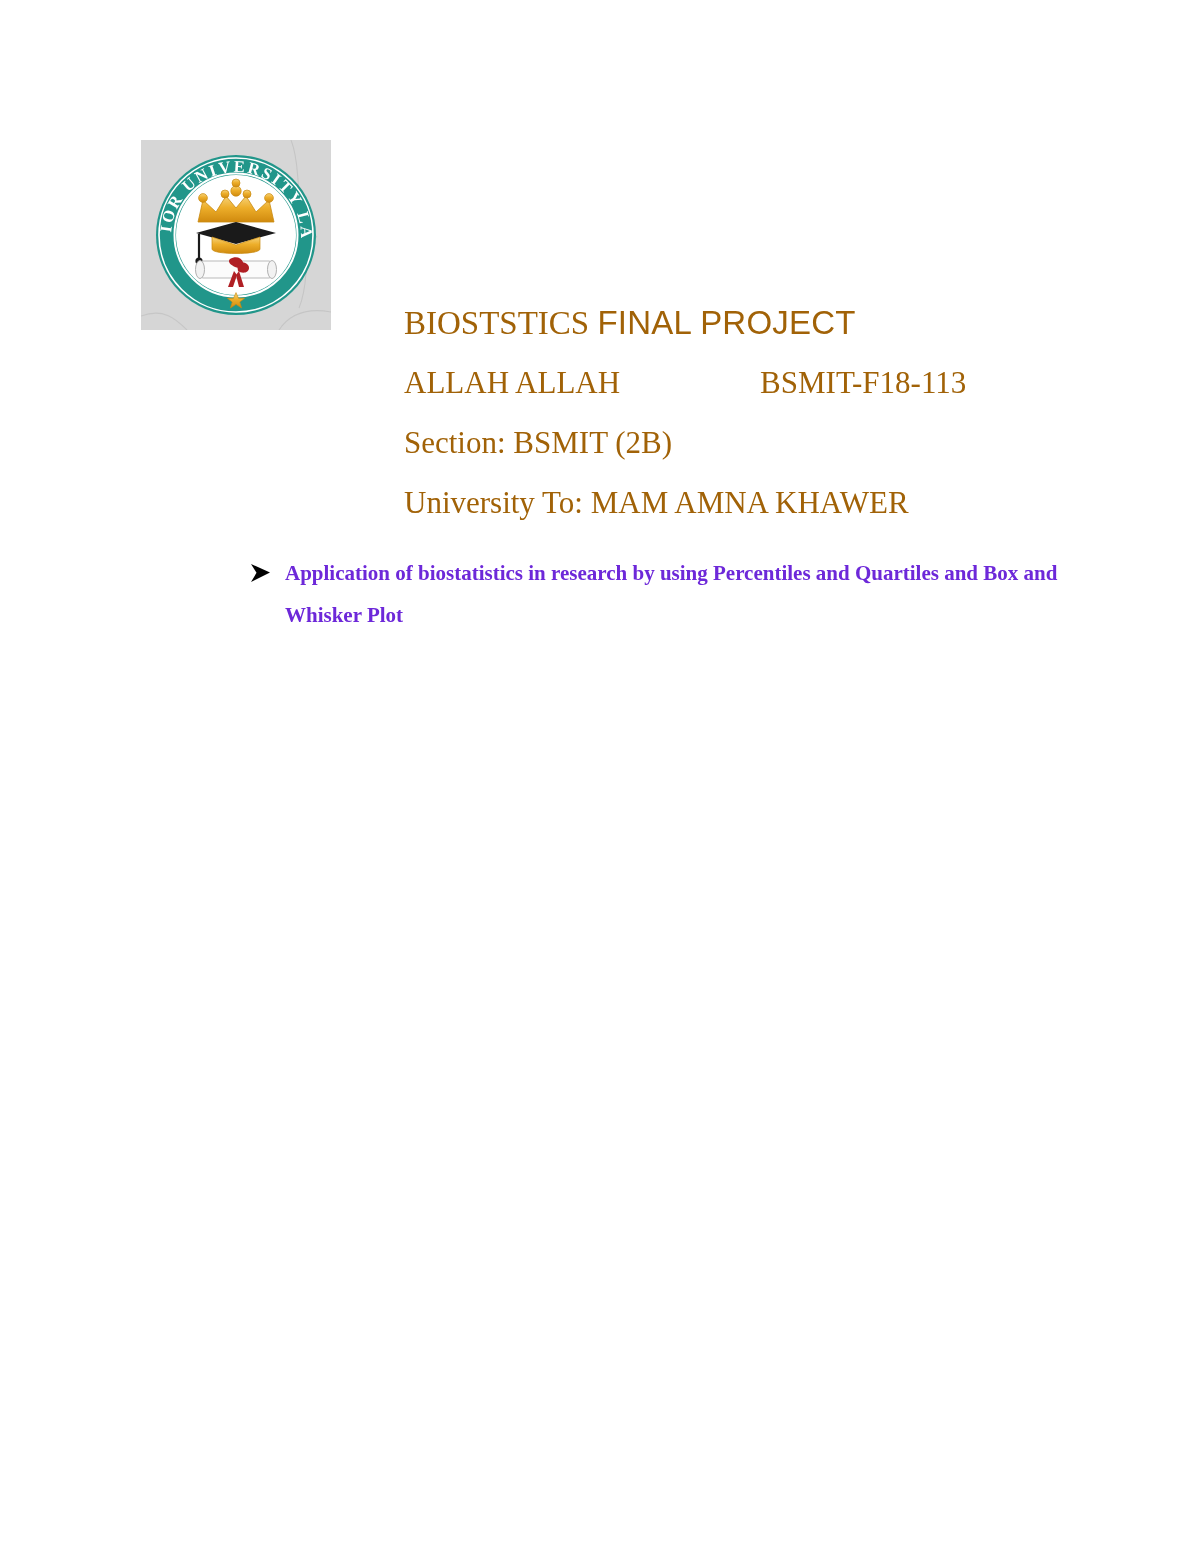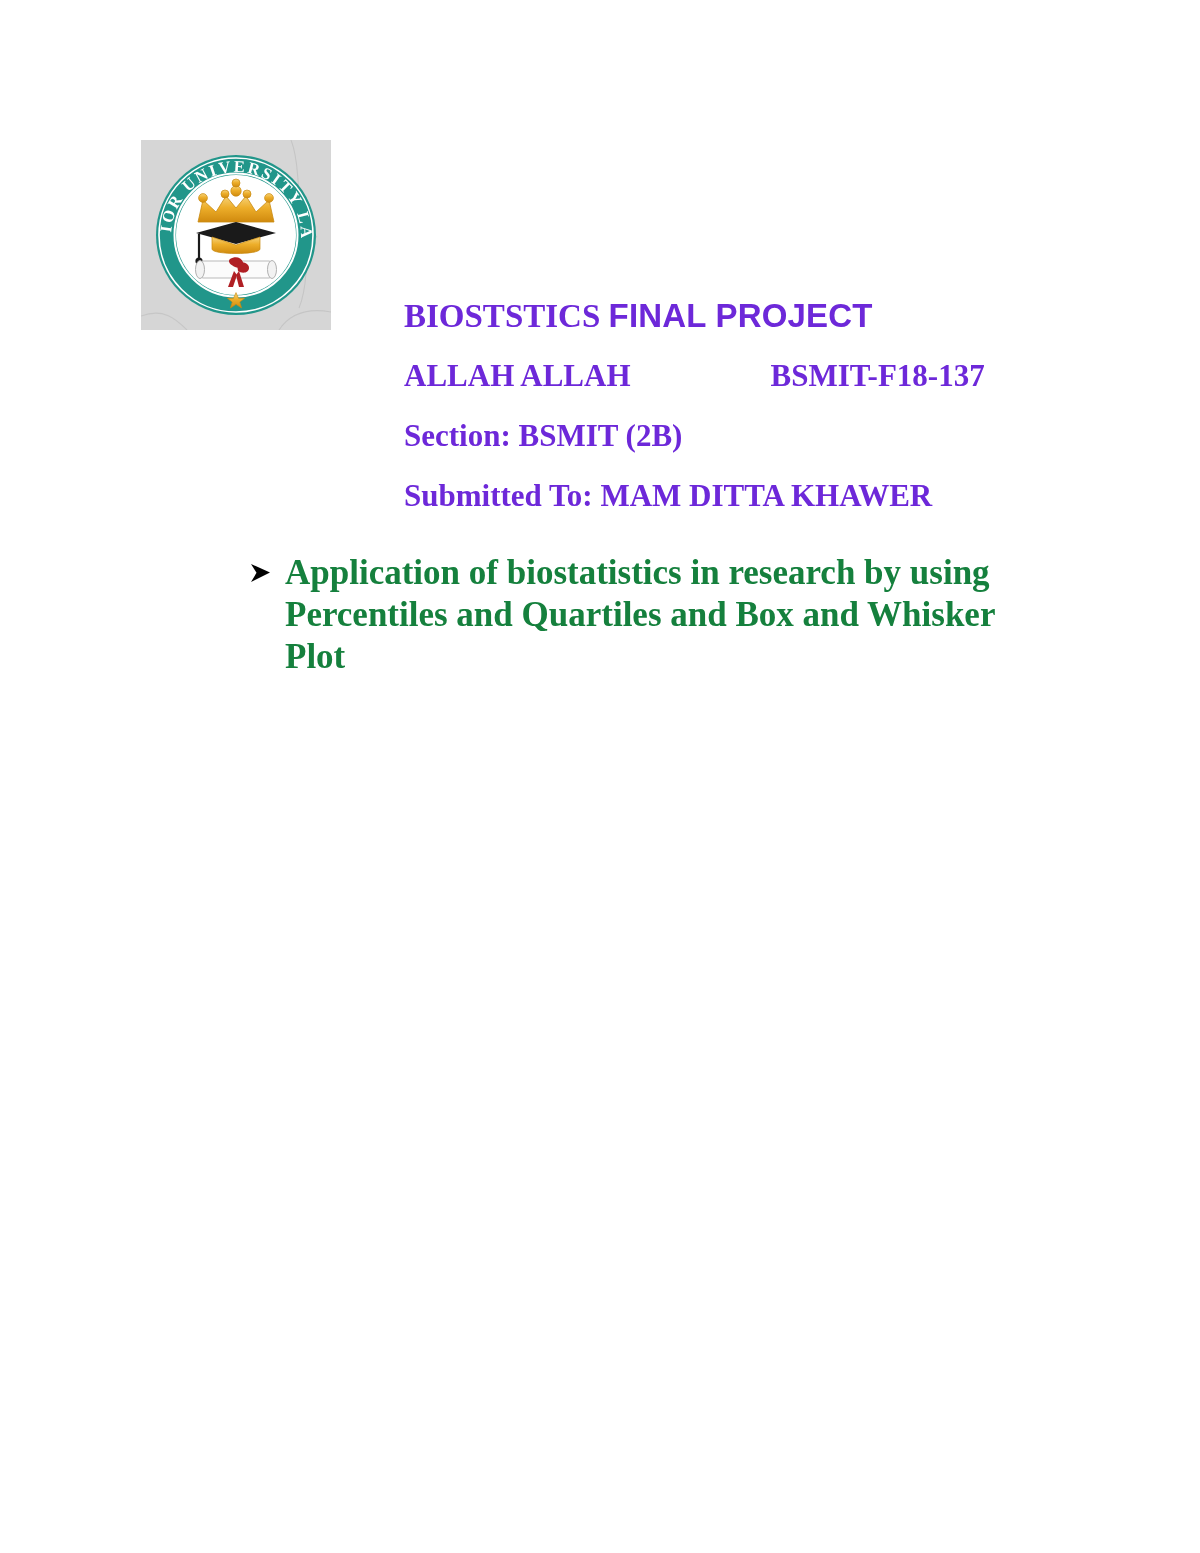--- a/index.html
+++ b/index.html
@@ -35,24 +35,24 @@
   .logo-wrap svg { display: block; width: 190px; height: 190px; }
 
   
   .heading-block {
     position: absolute;
     left: 404px;
     top: 297px;
     width: 700px;
   }
   .hline {
-    color: #6d28d9;
-    font-weight: bold;
+    color: #a16207;
+    font-weight: normal;
     white-space: pre;
-    line-height: 38px;
+    line-height: 52px;
     height: 60px;
   }
   .hline.l1 { font-size: 33px; }
   .hline.l2,
   .hline.l3,
   .hline.l4 { font-size: 31px; }
 
   .serif { font-family: "Liberation Serif", "DejaVu Serif", serif; }
   .sans  { font-family: "Liberation Sans", "DejaVu Sans", sans-serif; letter-spacing: 0.2px; }
 
@@ -61,23 +61,23 @@
   
   .bullets {
     position: absolute;
     left: 250px;
     top: 552px;
     width: 808px;
   }
   .bullet-item {
     position: relative;
     padding-left: 35px;
-    color: #15803d;
+    color: #6d28d9;
     font-weight: bold;
-    font-size: 35px;
+    font-size: 21px;
     line-height: 42px;
     font-family: "Liberation Serif", "DejaVu Serif", serif;
     margin-bottom: 0;
   }
   .bullet-item.justify {
     text-align: justify;
     text-align-last: left;
   }
   .bullet-marker {
     position: absolute;
@@ -154,25 +154,25 @@
         </g>
       </g>
 
       <path transform="translate(95,161) scale(1.05)" d="M 0 -8 L 2.4 -2.6 L 8.2 -2.6 L 3.6 1 L 5.3 6.6 L 0 3.2 L -5.3 6.6 L -3.6 1 L -8.2 -2.6 L -2.4 -2.6 Z" fill="url(#goldg)" stroke="#c98a10" stroke-width="0.6"></path>
     </svg>
   </div>
 
   <div class="heading-block">
     <div class="hline l1"><span class="serif">BIOSTSTICS </span><span class="sans">FINAL PROJECT</span></div>
 
-    <div class="hline l2 serif"><span>ALLAH ALLAH</span><span class="tabgap"></span><span>BSMIT-F18-137</span></div>
+    <div class="hline l2 serif"><span>ALLAH ALLAH</span><span class="tabgap"></span><span>BSMIT-F18-113</span></div>
 
     <div class="hline l3 serif">Section: BSMIT (2B)</div>
 
-    <div class="hline l4 serif">Submitted To: MAM DITTA KHAWER</div>
+    <div class="hline l4 serif">University To: MAM AMNA KHAWER</div>
   </div>
 
   <div class="bullets">
 
     <div class="bullet-item">
       <span class="bullet-marker">
         <svg width="22" height="20" viewBox="0 0 22 20" xmlns="http://www.w3.org/2000/svg" aria-hidden="true">
           <path d="M 1 1 L 20 9.6 L 1 19 L 6.5 9.8 Z" fill="#000000"></path>
         </svg>
       </span>

